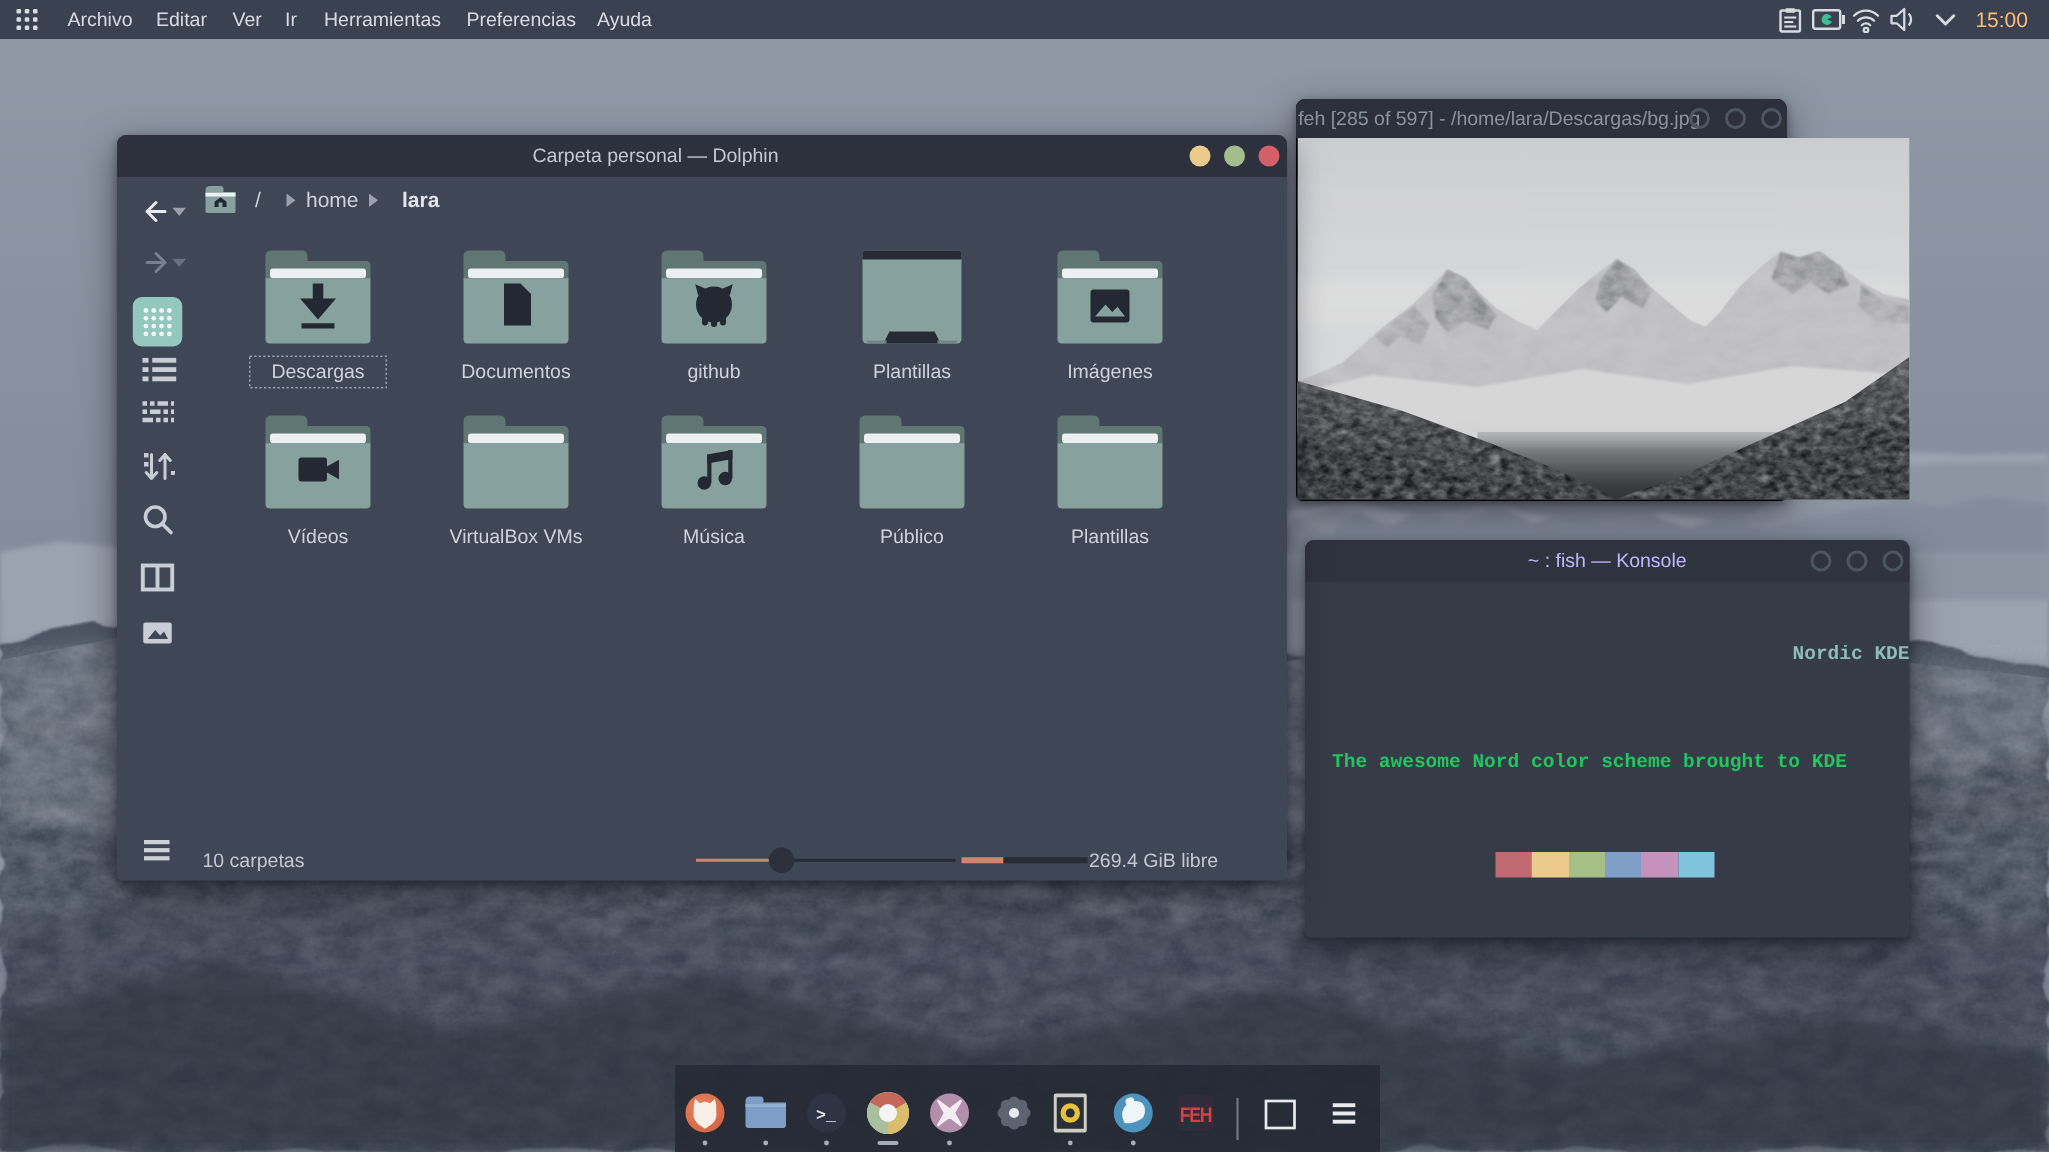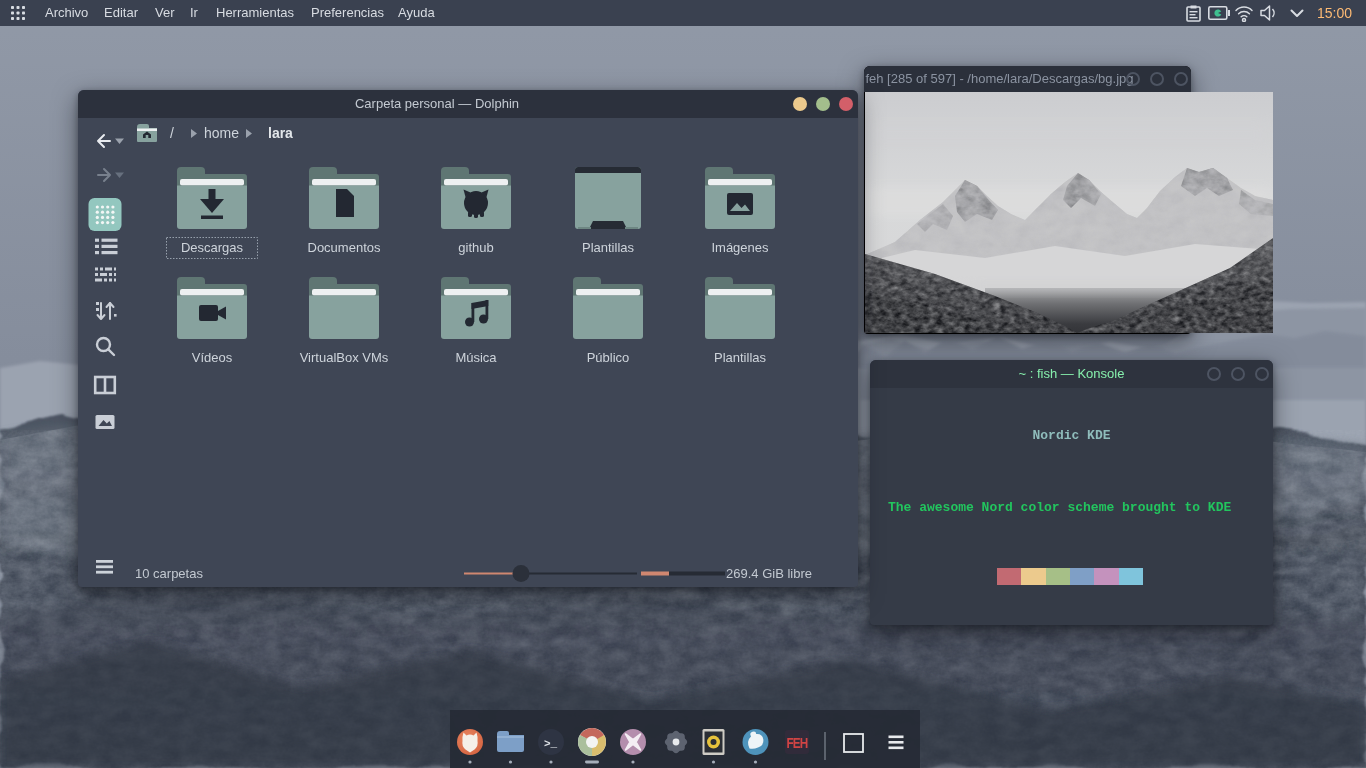--- a/index.html
+++ b/index.html
@@ -36,21 +36,21 @@
   
   #feh { left:864px; top:66px; width:327px; height:268px; background:#000000; z-index:9; }
   #feh .titlebar { background:#2b303b; height:26px; }
   #feh .title-text { color:#8b93a1; height:26px; line-height:26px; padding-right:56px; }
   #feh .tb-btns { right:3px; height:26px; gap:10px; }
   #feh .img { position:absolute; left:1px; top:26px; width:408px; height:241px; }
 
   
   #konsole { left:870px; top:360px; width:403px; height:265px; background:#353b47; z-index:9; }
   #konsole .titlebar { background:#2e333e; height:28px; }
-  #konsole .title-text { color:#86efac; }
+  #konsole .title-text { color:#c4b5fd; }
   #konsole .tb-btns { right:4px; gap:10px; }
   .mono { font-family:"Liberation Mono", monospace; font-weight:bold; }
 
   
   #dock { position:absolute; left:450px; top:710px; width:470px; height:58px;
     background:rgba(38,43,54,0.95); z-index:40; }
 </style>
 </head>
 <body>
 <div id="stage">
@@ -417,21 +417,21 @@
   </div>
 
   <div id="konsole" class="win">
     <div class="titlebar"></div>
     <div class="title-text">~ : fish — Konsole</div>
     <div class="tb-btns" style="gap:10px">
       <div class="tb-btn" style="border:2px solid #4d5462"></div>
       <div class="tb-btn" style="border:2px solid #4d5462"></div>
       <div class="tb-btn" style="border:2px solid #4d5462"></div>
     </div>
-    <div class="mono abs" style="left:0;width:403px;top:68px;text-align:center;color:#8fbcbb;font-size:13px">Nordic KDE</div>
+    <div class="mono abs" style="left:0;width:403px;top:68px;text-align:right;color:#8fbcbb;font-size:13px">Nordic KDE</div>
     <div class="mono abs" style="left:18px;top:140px;color:#22c55e;font-size:13px;white-space:nowrap">The awesome Nord color scheme brought to KDE</div>
     <div class="abs" style="left:127px;top:208px;width:146px;height:17px;display:flex">
       <div style="flex:1;background:#c26a72"></div>
       <div style="flex:1;background:#ecca8d"></div>
       <div style="flex:1;background:#a6bf87"></div>
       <div style="flex:1;background:#7f9fc6"></div>
       <div style="flex:1;background:#c492bd"></div>
       <div style="flex:1;background:#7fc4dc"></div>
     </div>
   </div>

